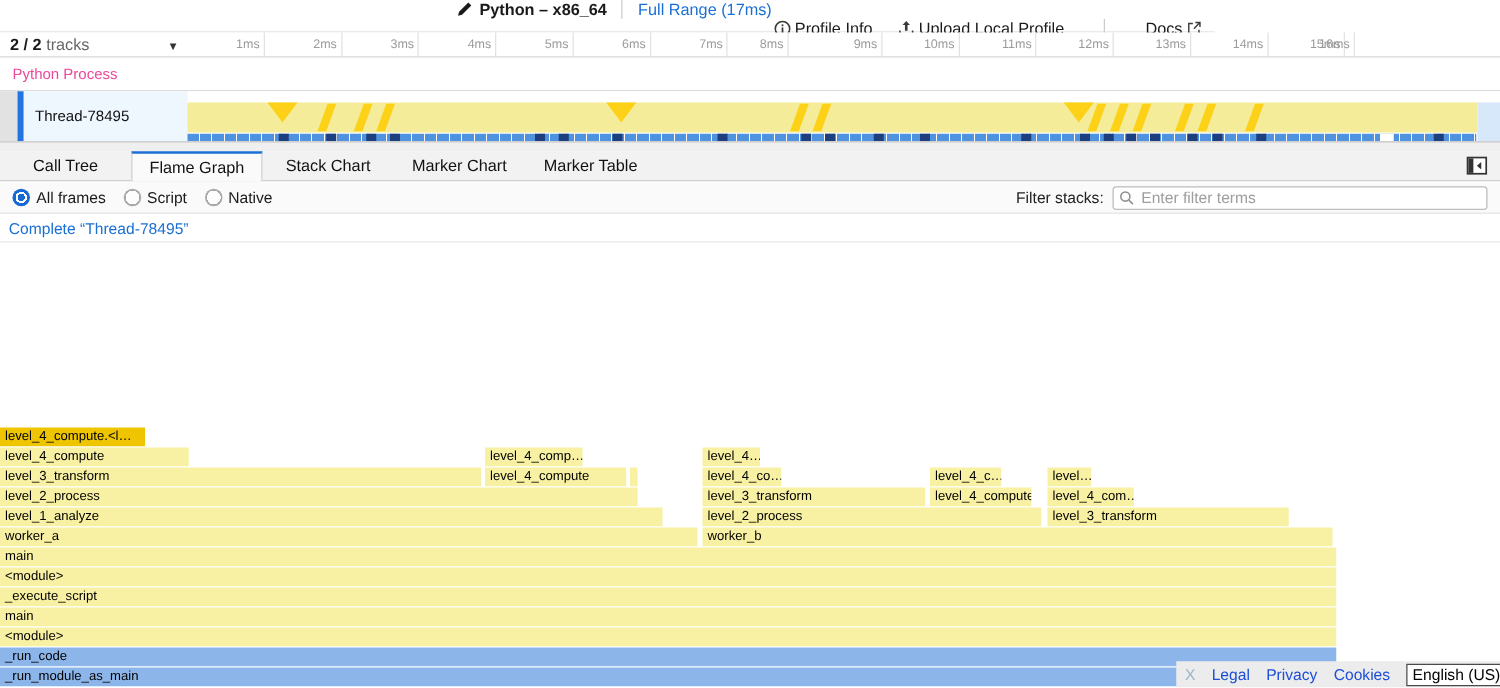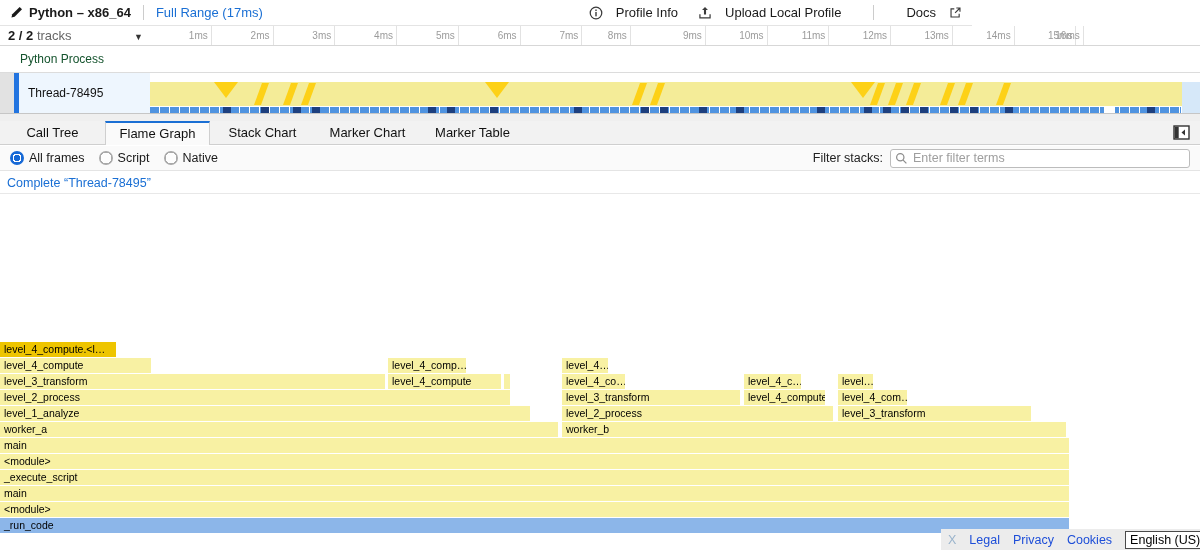--- a/index.html
+++ b/index.html
@@ -3,41 +3,41 @@
 <meta charset="utf-8">
 <style>
   * { box-sizing: border-box; }
   html,body { margin:0; padding:0; }
   body {
     width:1200px; height:550px; position:relative; overflow:hidden;
     font-family:"Liberation Sans", sans-serif; background:#fff; color:#1a1a1a;
   }
   
   #header { position:absolute; left:0; top:0; width:972px; height:26px;
-    display:flex; align-items:center; border-bottom:1px solid #e4e4e4; background:#fff; }
+    display:flex; align-items:center; border-bottom:1px solid #e4e4e4; background:#fff;flex-direction:column; }
   #header .left { display:flex; align-items:center; padding-left:10px; }
   .brand { font-weight:bold; font-size:13px; margin-left:6px; }
   .vsep { width:1px; height:15px; background:#ccc; margin:0 12px; }
   .hlink { color:#1a6fd4; font-size:13px; cursor:pointer; }
   #header .right { margin-left:auto; display:flex; align-items:center; gap:20px; padding-right:10px; }
-  .hbtn { display:flex; align-items:center; gap:13px; font-size:13px; color:#1a1a1a; cursor:pointer; }
+  .hbtn { display:flex; align-items:center; gap:3px; font-size:13px; color:#1a1a1a; cursor:pointer; }
   .icon svg { display:block; }
   
   #ruler-row { position:absolute; left:0; top:26px; width:1200px; height:20px;
     border-bottom:1px solid #d7d7d7; background:#fff; }
   #tracks-count { position:absolute; left:8px; top:0; font-size:13px; line-height:20px; }
   #tracks-count b { font-weight:bold; }
   #tracks-count span.grey { color:#666; font-weight:normal; }
   #tracks-caret { position:absolute; left:134px; top:1px; font-size:9px; color:#333; line-height:20px; cursor:pointer; }
   .tick { position:absolute; top:0; height:19px; border-right:1px solid #e2e2e2;
     text-align:right; padding-right:3px; font-size:10px; color:#9b9b9b; line-height:19px; }
   
   #process-row { position:absolute; left:0; top:47px; width:1200px; height:26px;
     border-bottom:1px solid #dcdcdc; background:#fff; }
-  #process-row .lbl { font-size:12px; line-height:25px; padding-left:20px; color:#14532d; }
+  #process-row .lbl { font-size:12px; line-height:25px; padding-left:10px; color:#ec4899; }
   #thread-row { position:absolute; left:0; top:73px; width:1200px; height:40px; background:#fff; }
   #thread-gutter { position:absolute; left:0; top:0; width:14px; height:40px; background:#e2e2e2; }
   #thread-accent { position:absolute; left:14px; top:0; width:5px; height:40px; background:#2274e0; }
   #thread-panel  { position:absolute; left:19px; top:0; width:131px; height:40px; background:#eef6fe; }
   #thread-panel .lbl { font-size:12px; padding-left:9px; line-height:40px; color:#111; }
   #band { position:absolute; left:150px; top:9px; width:1032px; height:24px; background:#f4ec98; }
   .tri { position:absolute; top:0; width:0; height:0;
     border-left:12px solid transparent; border-right:12px solid transparent; border-top:16px solid #fdd117; }
   .slash { position:absolute; top:1px; width:7px; height:22px; background:#fdd117; transform:skewX(-20deg); }
   #right-strip { position:absolute; left:1182px; top:9px; width:18px; height:31px; background:#d6e8f9; }
@@ -254,20 +254,21 @@
       <input id="filter-input" type="text" placeholder="Enter filter terms" style="">
     </span>
   </div>
 </div>
 
 <div id="breadcrumb-row">
   <span id="breadcrumb">Complete “Thread-78495”</span>
 </div>
 
 <div id="flame">
+    <div class="block fb" style="left: 0px; width: 1069px; top: 339px;">_run_module_as_main</div>
     <div class="block fb" style="left: 0px; width: 1069px; top: 323px;">_run_code</div>
     <div class="block fy" style="left: 0px; width: 1069px; top: 307px;">&lt;module&gt;</div>
     <div class="block fy" style="left: 0px; width: 1069px; top: 291px;">main</div>
     <div class="block fy" style="left: 0px; width: 1069px; top: 275px;">_execute_script</div>
     <div class="block fy" style="left: 0px; width: 1069px; top: 259px;">&lt;module&gt;</div>
     <div class="block fy" style="left: 0px; width: 1069px; top: 243px;">main</div>
     <div class="block fy" style="left: 0px; width: 558px; top: 227px;">worker_a</div>
     <div class="block fy" style="left: 562px; width: 504px; top: 227px;">worker_b</div>
     <div class="block fy" style="left: 0px; width: 530px; top: 211px;">level_1_analyze</div>
     <div class="block fy" style="left: 562px; width: 271px; top: 211px;">level_2_process</div>

